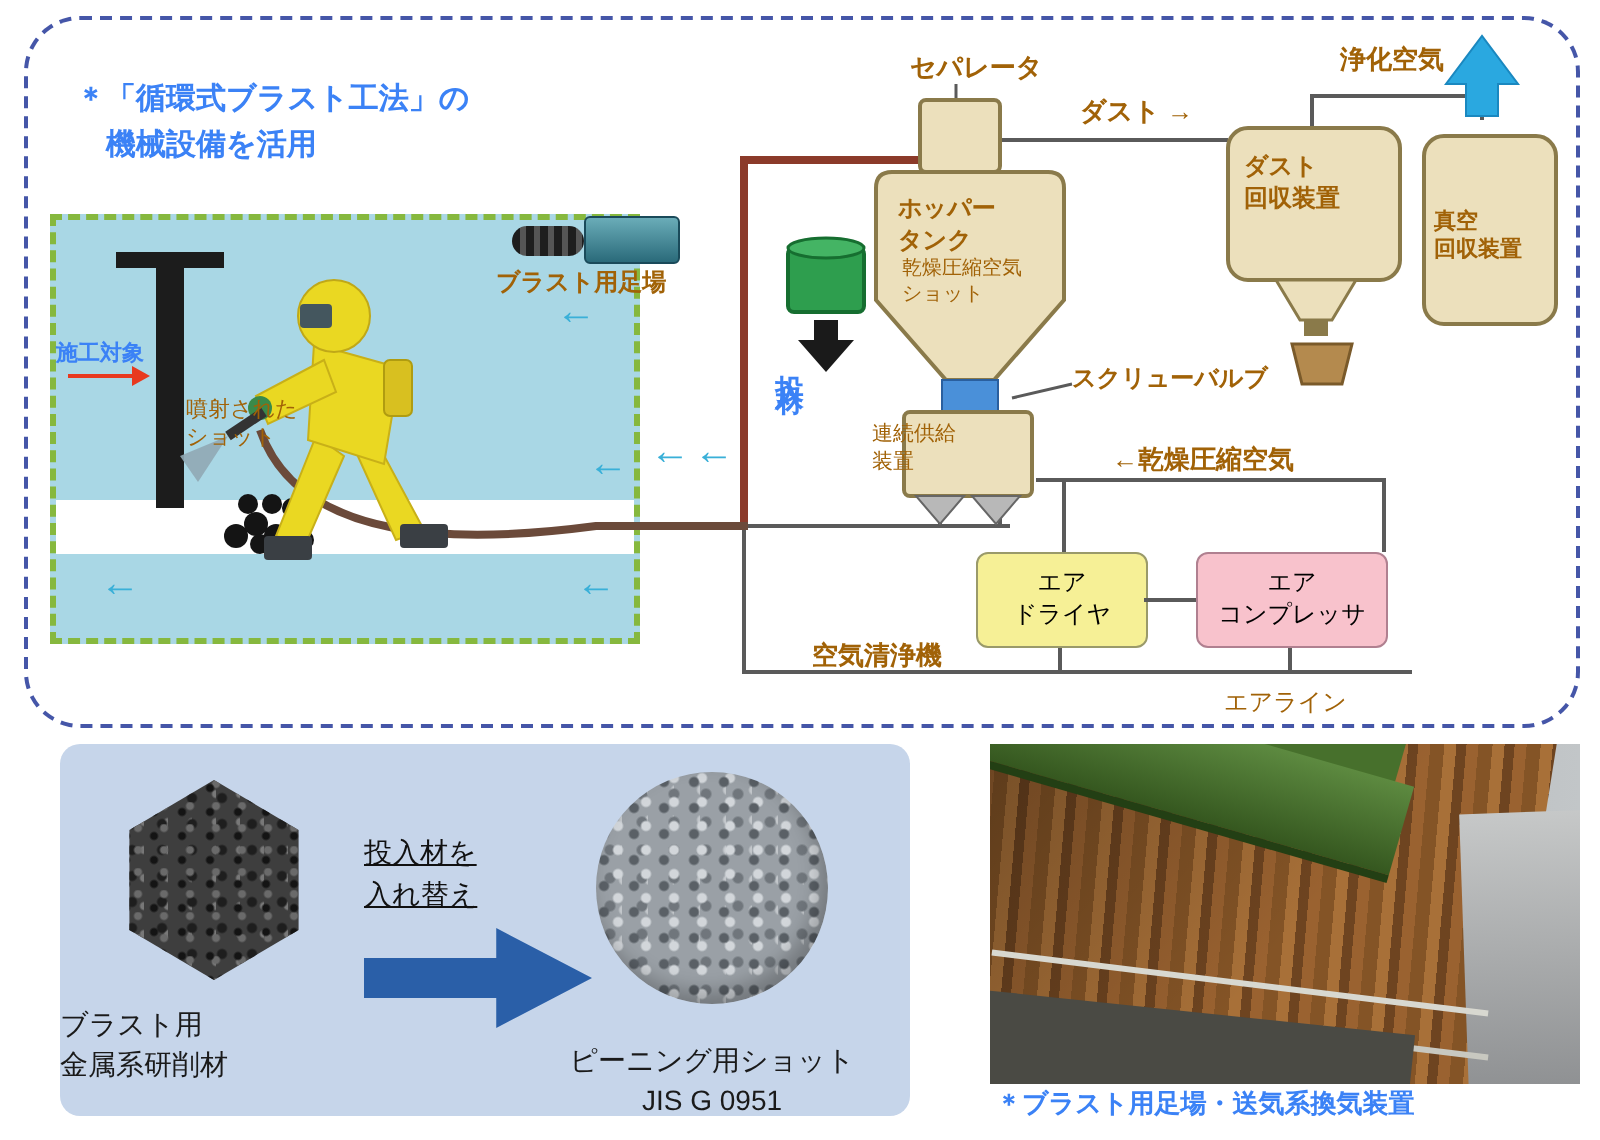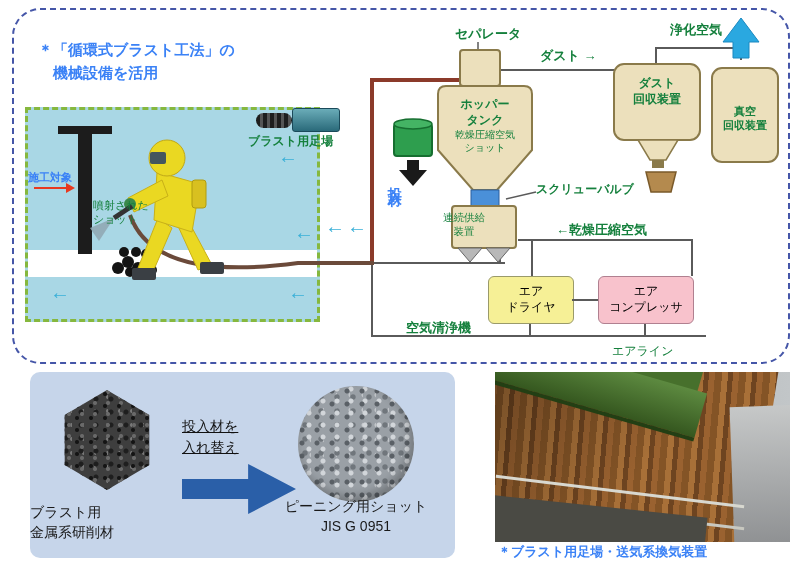--- a/index.html
+++ b/index.html
@@ -1,21 +1,21 @@
 <!DOCTYPE html>
 <html><head>
 <meta charset="utf-8">
 <style>
   html,body{margin:0;padding:0;background:#fff;font-family:"Liberation Sans",sans-serif;}
   #stage{position:relative;width:800px;height:570px;background:#fff;overflow:hidden;}
   .abs{position:absolute;}
   [data-bind]{white-space:pre-line;}
-  .lbl{position:absolute;z-index:6;color:#15803d;line-height:1.3;}
+  .lbl{position:absolute;z-index:6;color:#a16207;line-height:1.3;}
   .b{font-weight:bold;}
-  .c{text-align:center;}
+  .c{text-align:left;}
   .red{color:#3b82f6;}
   .flow{position:absolute;z-index:6;color:#3ab0d8;font-weight:bold;font-size:20px;line-height:1;}
   
   #frame{left:12px;top:8px;width:774px;height:352px;border:2px dashed #4556a8;border-radius:28px;z-index:0;}
   
   #scene{left:25px;top:107px;width:295px;height:215px;background:#a9d7e5;border:3px dashed #86b83e;box-sizing:border-box;z-index:1;}
   #floor{left:28px;top:250px;width:289px;height:27px;background:#ffffff;z-index:2;}
   #beam-web{left:78px;top:132px;width:14px;height:122px;background:#1c1c1c;z-index:2;}
   #beam-flange{left:58px;top:126px;width:54px;height:8px;background:#1c1c1c;z-index:2;}
   #target-line{left:34px;top:187px;width:32px;height:2px;background:#e8391f;z-index:6;}
@@ -42,21 +42,21 @@
     background-image:radial-gradient(circle at 4px 5px,#5a6066 2px,transparent 3px),
       radial-gradient(circle at 11px 3px,#d2d6da 2px,transparent 3px),
       radial-gradient(circle at 7px 11px,#70767c 2.2px,transparent 3.2px),
       radial-gradient(circle at 14px 9px,#c2c6ca 2px,transparent 3px);
     background-size:15px 13px,14px 12px,16px 14px,13px 15px;
     box-shadow:inset -4px -6px 10px rgba(0,0,0,.25);}
   #swap-arrow{position:absolute;left:152px;top:92px;width:114px;height:50px;background:#2a5fa8;
     clip-path:polygon(0 30%,58% 30%,58% 0,100% 50%,58% 100%,58% 70%,0 70%);}
   #swap-text{position:absolute;left:152px;top:44px;width:104px;text-align:left;font-size:14px;color:#111;line-height:1.5;text-decoration:underline;}
   #abrasive-label{position:absolute;left:0px;top:130px;width:160px;text-align:left;font-size:14px;line-height:1.45;color:#1a1a1a;}
-  #shot-label{position:absolute;left:230px;top:124px;width:192px;text-align:center;font-size:14px;line-height:1.45;color:#1a1a1a;}
+  #shot-label{position:absolute;left:230px;top:148px;width:192px;text-align:center;font-size:14px;line-height:1.45;color:#1a1a1a;}
   
   #photo{left:495px;top:372px;width:295px;height:170px;overflow:hidden;background:linear-gradient(90deg,#a8acae,#c2c6c8);z-index:1;}
   .ph{position:absolute;}
   #ph-deck{left:-30px;top:-40px;width:300px;height:225px;transform:rotate(9deg);
     background:repeating-linear-gradient(86deg,#6e4420 0 5px,#9a6230 5px 11px,#845426 11px 18px,#a87038 18px 24px);}
   #ph-shade{left:-30px;top:-40px;width:300px;height:225px;transform:rotate(9deg);
     background:linear-gradient(120deg,rgba(0,0,0,.38),rgba(0,0,0,0) 60%);}
   #ph-girder2{left:-30px;top:-44px;width:240px;height:40px;transform:rotate(16deg);background:#47702c;}
   #ph-girder1{left:-40px;top:-14px;width:250px;height:46px;transform:rotate(16deg);
     background:linear-gradient(#5d8a40,#35571f);border-bottom:4px solid #233f14;}

